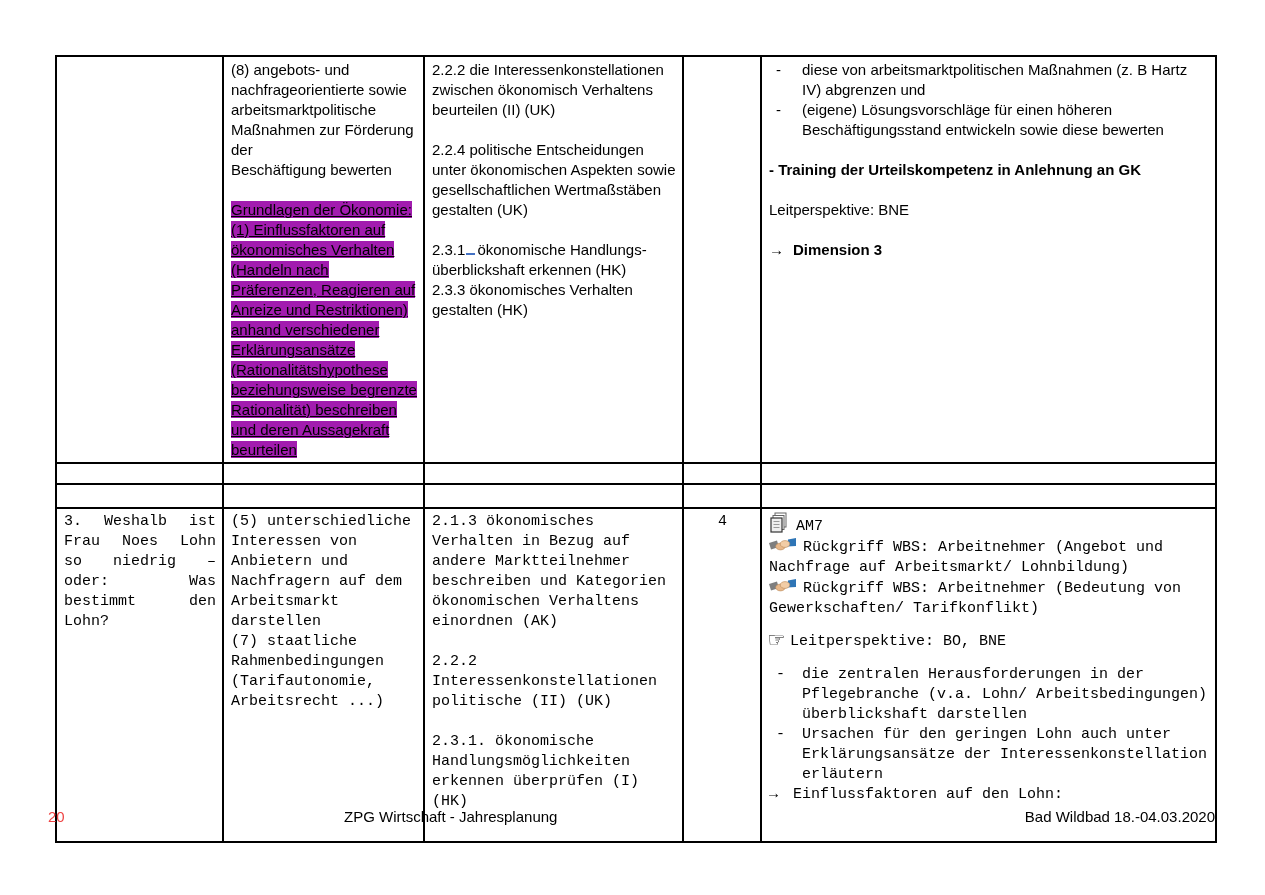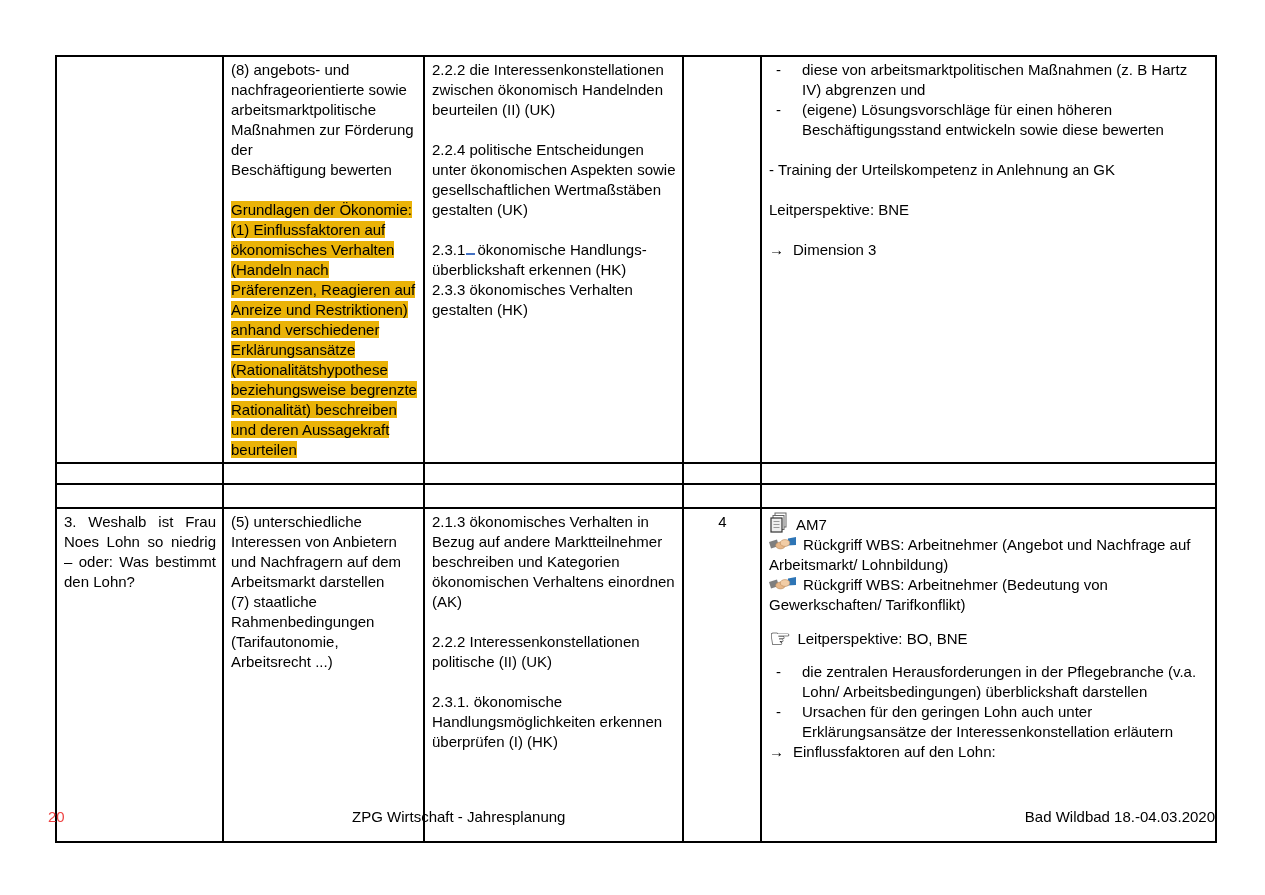--- a/index.html
+++ b/index.html
@@ -15,30 +15,30 @@
     border-collapse:collapse;table-layout:fixed;
   }
   table.doc-table td{
     border:2px solid #000;vertical-align:top;
     padding:3px 6px 2px 7px;
     font-size:15px;line-height:20px;overflow:hidden;
   }
   tr.row-main1{height:395px;margin-top:40px;}
   tr.row-empty-a{height:21px;}
   tr.row-empty-b{height:24px;}
-  tr.row-main2{height:334px;}
+  tr.row-main2{height:334px;font-family:Liberation Mono, monospace;}
 
   p{margin:0;white-space:pre-line;}
   .gap{height:20px;}
   .gap-sm{height:13px;}
-  .bold{font-weight:normal;}
+  .bold{font-weight:bold;}
   .justify{text-align:justify;}
   .center-text{text-align:center;}
 
-  .hl{background:#eab308;}
+  .hl{background:#a21caf;text-decoration:underline;}
 
   .li{display:flex;}
   .li .marker{flex:0 0 26px;padding-left:7px;}
   .li .li-text{flex:1;}
 
   .arrow-line{display:flex;}
   .arrow-line .arr{flex:0 0 24px;}
 
   .blue-underscore{
     display:inline-block;width:9px;height:13px;
@@ -46,21 +46,21 @@
   }
 
   .icon-wrap{display:inline-block;margin-right:7px;}
   .icon-wrap svg{vertical-align:-4px;}
   .point-glyph{
     font-size:25px;line-height:20px;vertical-align:-3px;
     display:inline-block;margin-right:6px;
   }
 
   .footer-page{position:absolute;left:48px;top:808px;font-size:15px;color:#ef4444;}
-  .footer-center{position:absolute;left:352px;top:808px;font-size:15px;color:#000;}
+  .footer-center{position:absolute;left:344px;top:808px;font-size:15px;color:#000;}
   .footer-right{position:absolute;right:50px;top:808px;font-size:15px;color:#000;}
 </style>
 </head>
 <body>
 
 <div class="page">
 
   <table class="doc-table">
     <colgroup>
       <col style="width:167px">
@@ -75,21 +75,21 @@
       <td></td>
 
       <td>
         <p>(8) angebots- und nachfrageorientierte sowie arbeitsmarktpolitische Maßnahmen zur Förderung der
 Beschäftigung bewerten</p>
         <div class="gap"></div>
         <p><span class="hl">Grundlagen der Ökonomie: (1) Einflussfaktoren auf ökonomisches Verhalten (Handeln nach Präferenzen, Reagieren auf Anreize und Restriktionen) anhand verschiedener Erklärungsansätze (Rationalitätshypothese beziehungsweise begrenzte Rationalität) beschreiben und deren Aussagekraft beurteilen</span></p>
       </td>
 
       <td>
-        <p>2.2.2 die Interessenkonstellationen zwischen ökonomisch Handelnden beurteilen (II) (UK)</p>
+        <p>2.2.2 die Interessenkonstellationen zwischen ökonomisch Verhaltens beurteilen (II) (UK)</p>
         <div class="gap"></div>
         <p>2.2.4 politische Entscheidungen unter ökonomischen Aspekten sowie gesellschaftlichen Wertmaßstäben gestalten (UK)</p>
         <div class="gap"></div>
         <p><span>2.3.1</span><span class="blue-underscore"></span><span>ökonomische Handlungs-
 überblickshaft erkennen (HK)</span></p>
         <p>2.3.3 ökonomisches Verhalten gestalten (HK)</p>
       </td>
 
       <td class="center-text"></td>
 

